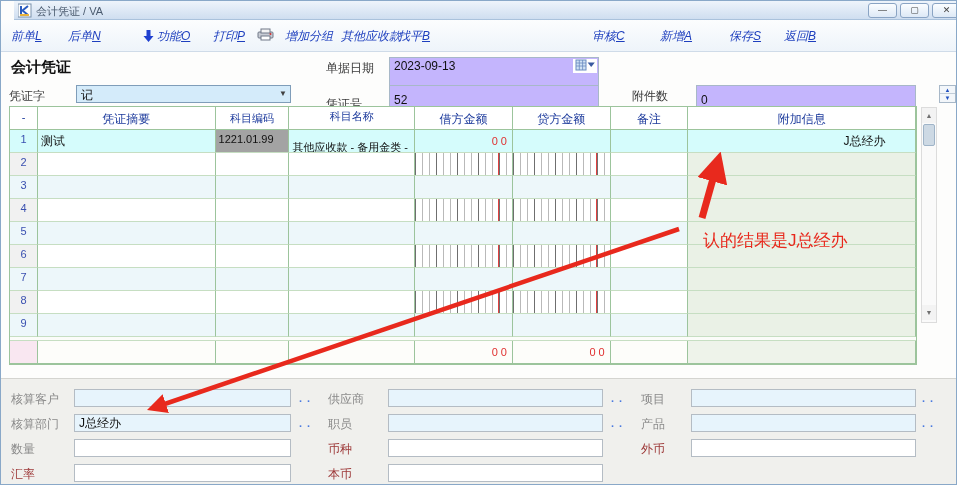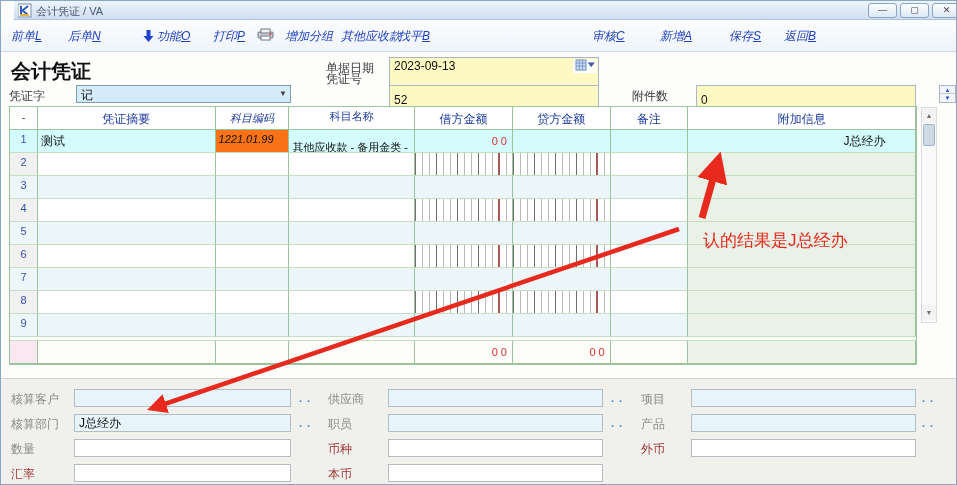--- a/index.html
+++ b/index.html
@@ -17,49 +17,49 @@
 
   
   .toolbar { position:absolute; left:0; top:19px; width:100%; height:32px;
     background:linear-gradient(#fcfdfe,#eef4fa); border-bottom:1px solid #cfdbe8; }
   .tbi { position:absolute; top:8px; font-size:12px; color:#1e3fbe; white-space:nowrap; cursor:default;font-style:italic; }
   .tbi u { text-decoration:underline; }
   .tbi svg { vertical-align:-2px; margin-right:3px; }
 
   
   .formhead { position:absolute; left:0; top:51px; width:100%; height:54px; background:#fdfdfc; }
-  .vtitle { position:absolute; left:10px; top:6px; font-size:20px; font-weight:bold; color:#101010; }
+  .vtitle { position:absolute; left:10px; top:6px; font-size:15px; font-weight:bold; color:#101010; }
   .flabel { position:absolute; font-size:12px; color:#3a3a3a; }
-  .finput { position:absolute; height:30px; border:1px solid #a8b8c8; background:#fef9c3; font-size:12px; padding:0 4px;
+  .finput { position:absolute; height:30px; border:1px solid #a8b8c8; background:#c4b5fd; font-size:12px; padding:0 4px;
     font-family:inherit; color:#101010; }
   .combo { position:absolute; height:18px; border:1px solid #7f9db9; background:#d4ebfa; font-size:12px;
     padding:1px 4px; color:#101010; }
   .combo .arr { position:absolute; right:3px; top:3px; font-size:8px; color:#404040; }
   .calbtn { position:absolute; right:1px; top:1px; width:24px; height:14px; background:#fff; text-align:right; }
   .spinner { position:absolute; width:17px; height:18px; border:1px solid #a8b8c8; background:#f2f6fa; }
   .spinner div { height:8px; font-size:6px; color:#2050c0; text-align:center; line-height:8px; }
   .spinner .up { border-bottom:1px solid #c0ccd8; }
 
   
   .grid { position:absolute; left:8px; top:105px; width:908px; border:1px solid #9cc49c; background:#fff; }
   .trow { display:flex; height:23px; }
   .cell { border-right:1px solid #9cc49c; border-bottom:1px solid #c6dec2; height:23px; font-size:12px;
     color:#101010; padding:3px 3px 0 3px; overflow:hidden; position:relative; background:#fff; }
   .trow.hdr .cell { color:#1c3a9c; text-align:center; border-bottom:1px solid #9cc49c; padding-top:4px; }
   .cell.num { width:28px; text-align:center; background:#f1f1f1; color:#3a50b0; font-size:11px; padding-left:0; padding-right:0; }
   .trow.hdr .cell.num, .trow.total .cell.num { background:#f9e7f1; }
-  .cell.summary{ width:178px; } .cell.code{ width:74px; font-size:11px;font-style:italic; }
+  .cell.summary{ width:178px; } .cell.code{ width:74px; font-size:11px; }
   .cell.name{ width:126px; font-size:11px; line-height:11px; padding-top:12px; }
   .cell.debit,.cell.credit{ width:98px; }
   .cell.note{ width:78px; } .cell.extra{ width:228px; }
   .trow.alt .cell { background:#edf7fa; }
   .trow .cell.extra { background:#eaf1e6; }
   .trow.hdr .cell { background:#fff !important; }
   .trow.sel .cell { background:#d5fcfc; }
-  .trow.sel .cell.code { background:#f97316; }
+  .trow.sel .cell.code { background:#a3a3a3; }
   .trow.total .cell { background:#fdfdfa; border-bottom:1px solid #9cc49c; }
   .trow.total .cell.extra { background:#eef3ea; }
   .amt-ruled { background-image:
       linear-gradient(90deg, transparent 0 83px, #e04040 83px 84px, transparent 84px),
       repeating-linear-gradient(90deg, #6f6f6f 0 1px, transparent 1px 21px),
       repeating-linear-gradient(90deg, #b9b9b9 0 1px, transparent 1px 7px); }
   .cents { position:absolute; right:2px; top:5px; color:#e03030; font-size:11px; letter-spacing:3px; }
   .gap { height:4px; background:#fbfcf9; border-bottom:1px solid #c6dec2; }
   .extra-val { padding-left:152px; white-space:nowrap; }
 
@@ -131,21 +131,21 @@
   <div class="finput" style="left:388px; top:5px; width:210px; padding-top:1px;">
     <span>2023-09-13</span>
     <span class="calbtn">
       <svg width="22" height="12" viewBox="0 0 22 12">
           <rect x="1" y="1" width="10" height="10" fill="#cfe2f4" stroke="#6a8cc0"></rect>
           <path d="M1 4 h10 M4.3 1 v10 M7.6 1 v10 M1 7 h10" stroke="#6a8cc0" stroke-width="0.8"></path>
           <path d="M14 4 l4 5 l4 -5 z" fill="#3a5aa0" transform="scale(0.9)"></path>
         </svg>
     </span>
   </div>
-  <span class="flabel" style="left:325px; top:19px;">凭证号</span>
+  <span class="flabel" style="left:325px; top:44px;">凭证号</span>
   <input class="finput" style="left: 388px; top: 33px; width: 210px;" value="52">
   <span class="flabel" style="left:631px; top:36px;">附件数</span>
   <input class="finput" style="left: 695px; top: 33px; width: 220px;" value="0">
   <div class="spinner" style="left:938px; top:33px;">
     <div class="up">▲</div>
     <div>▼</div>
   </div>
 </div>
 
 <div class="grid">

